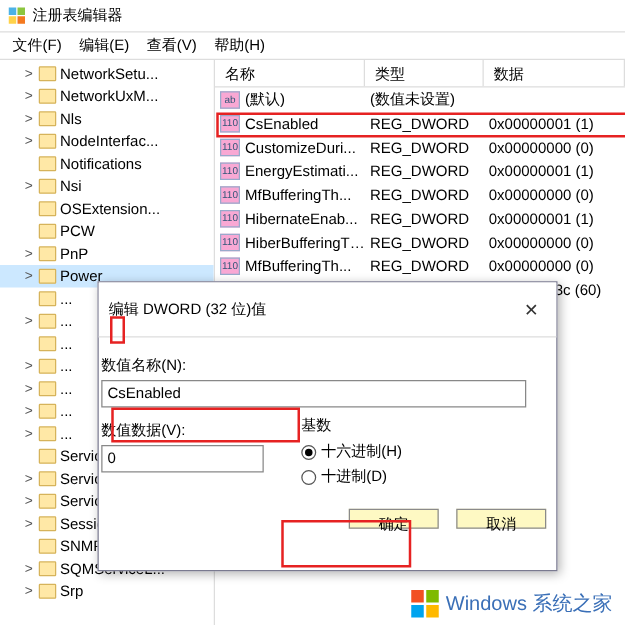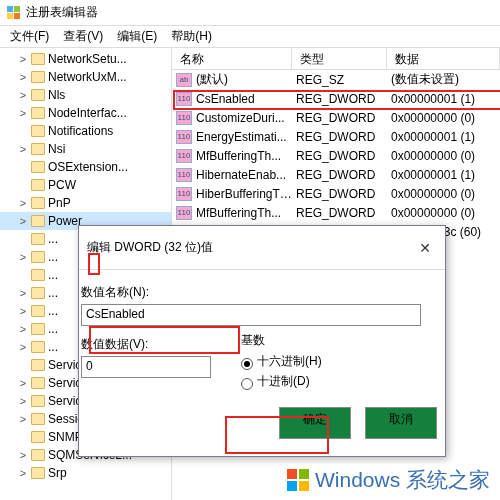--- a/index.html
+++ b/index.html
@@ -30,50 +30,50 @@
 .dlg{position:absolute;left:78px;top:225px;width:368px;height:232px;background:#fff;border:1px solid #7a7a90;box-shadow:2px 2px 8px rgba(0,0,0,.3)}
 .dlg .dt{height:44px;background:#fff;border-bottom:1px solid #ddd;display:flex;align-items:center;padding:16px 8px;justify-content:space-between}
 .dlg .dt .x{font-size:14px;color:#333;padding:0 6px}
 .dlg .body{padding:10px 2px}
 .dlg label{display:block;margin:4px 0 3px}
 .dlg .tin{width:340px;height:22px;border:1px solid #888;padding:2px 4px;background:#fff}
 .dlg .tin.nar{width:130px}
 .dlg .row2{display:flex;gap:28px;margin-top:6px}
 .fieldset{border:none;padding:0 0 0 2px}
 .fieldset .leg{margin-bottom:4px}
-.fieldset label{display:flex;align-items:flex-end;gap:4px;margin:3px 0}
+.fieldset label{display:flex;align-items:center;gap:4px;margin:3px 0}
 .radio{width:12px;height:12px;border:1px solid #555;border-radius:50%;display:inline-flex;align-items:center;justify-content:center}
 .radio.on::after{content:"";width:6px;height:6px;background:#000;border-radius:50%}
 .btns{display:flex;gap:14px;justify-content:flex-end;margin:14px 6px 0 0}
-.btn{width:72px;height:32px;border:1px solid #8a8a8a;background:#15803d;text-align:center;line-height:22px}
+.btn{width:72px;height:16px;border:1px solid #8a8a8a;background:#fef9c3;text-align:center;line-height:22px}
 .hiName{position:absolute;left:88px;top:253px;width:12px;height:22px;border:2px solid #e62222;pointer-events:none}
 .hiVal{position:absolute;left:89px;top:326px;width:151px;height:28px;border:2px solid #e62222;pointer-events:none}
 .hiOK{position:absolute;left:225px;top:416px;width:104px;height:38px;border:2px solid #e62222;pointer-events:none}
 .wm{position:absolute;right:6px;bottom:4px;display:flex;align-items:center;gap:6px;background:rgba(255,255,255,.85);padding:2px 4px}
 .wm .wl{width:22px;height:22px;display:grid;grid-template-columns:1fr 1fr;grid-template-rows:1fr 1fr;gap:2px}
 .wm .wl span:nth-child(1){background:#f25022}.wm .wl span:nth-child(2){background:#7fba00}.wm .wl span:nth-child(3){background:#00a4ef}.wm .wl span:nth-child(4){background:#ffb900}
-.wm .wt{font-size:21px;color:#3a6fb7}
+.wm .wt{font-size:16px;color:#3a6fb7}
 </style>
 </head>
 <body>
 
 <div class="titlebar">
   <span class="ico">
       <span class="ic-b"></span>
       <span class="ic-g"></span>
       <span class="ic-y"></span>
       <span class="ic-o"></span>
     </span>
   <span>注册表编辑器</span>
 </div>
 
 <div class="menubar">
   <span>文件(F)</span>
+  <span>编辑(E)</span>
   <span>查看(V)</span>
-  <span>编辑(E)</span>
   <span>帮助(H)</span>
 </div>
 
 <div class="main">
   <div class="tree" id="tree">
       <div class="row">
         <span class="exp">&gt;</span>
         <span class="fld"></span>
         <span>NetworkSetu...</span>
       </div>
@@ -196,21 +196,20 @@
   <div class="list">
     <div class="lhdr">
       <div class="c1">名称</div>
       <div class="c2">类型</div>
       <div class="c3">数据</div>
     </div>
     <div id="rows">
         <div class="lrow">
           <span class="ic">ab</span>
           <span class="c1a">(默认)</span>
-          <span class="c2a">REG_SZ</span>
           <span class="c3a">(数值未设置)</span>
         </div>
         <div class="lrow">
           <span class="ic">110</span>
           <span class="c1a">CsEnabled</span>
           <span class="c2a">REG_DWORD</span>
           <span class="c3a">0x00000001 (1)</span>
         </div>
         <div class="lrow">
           <span class="ic">110</span>

